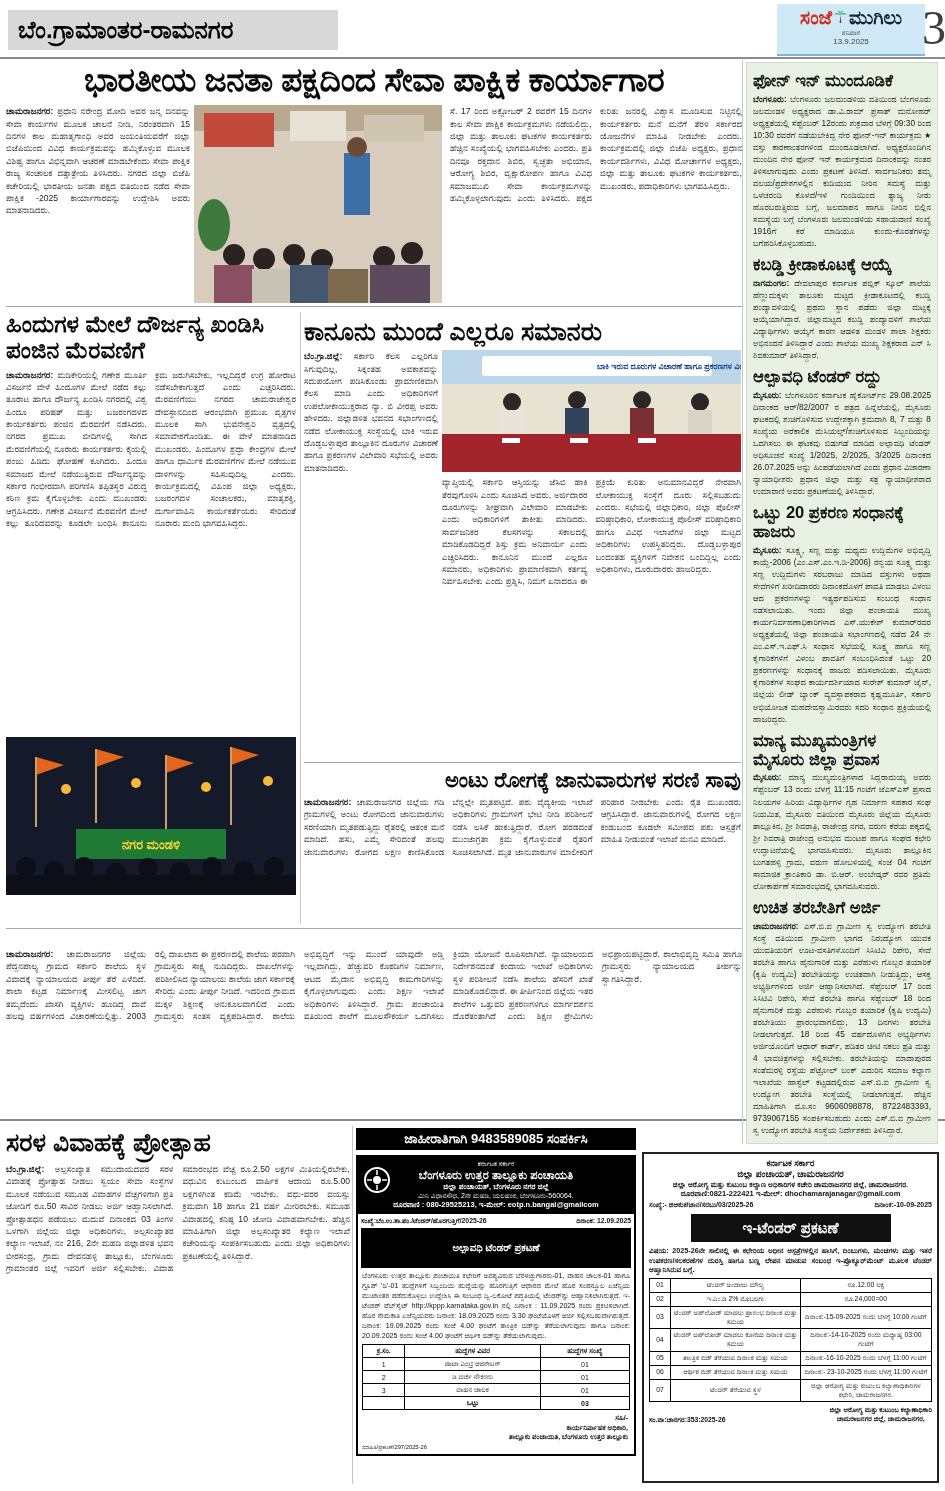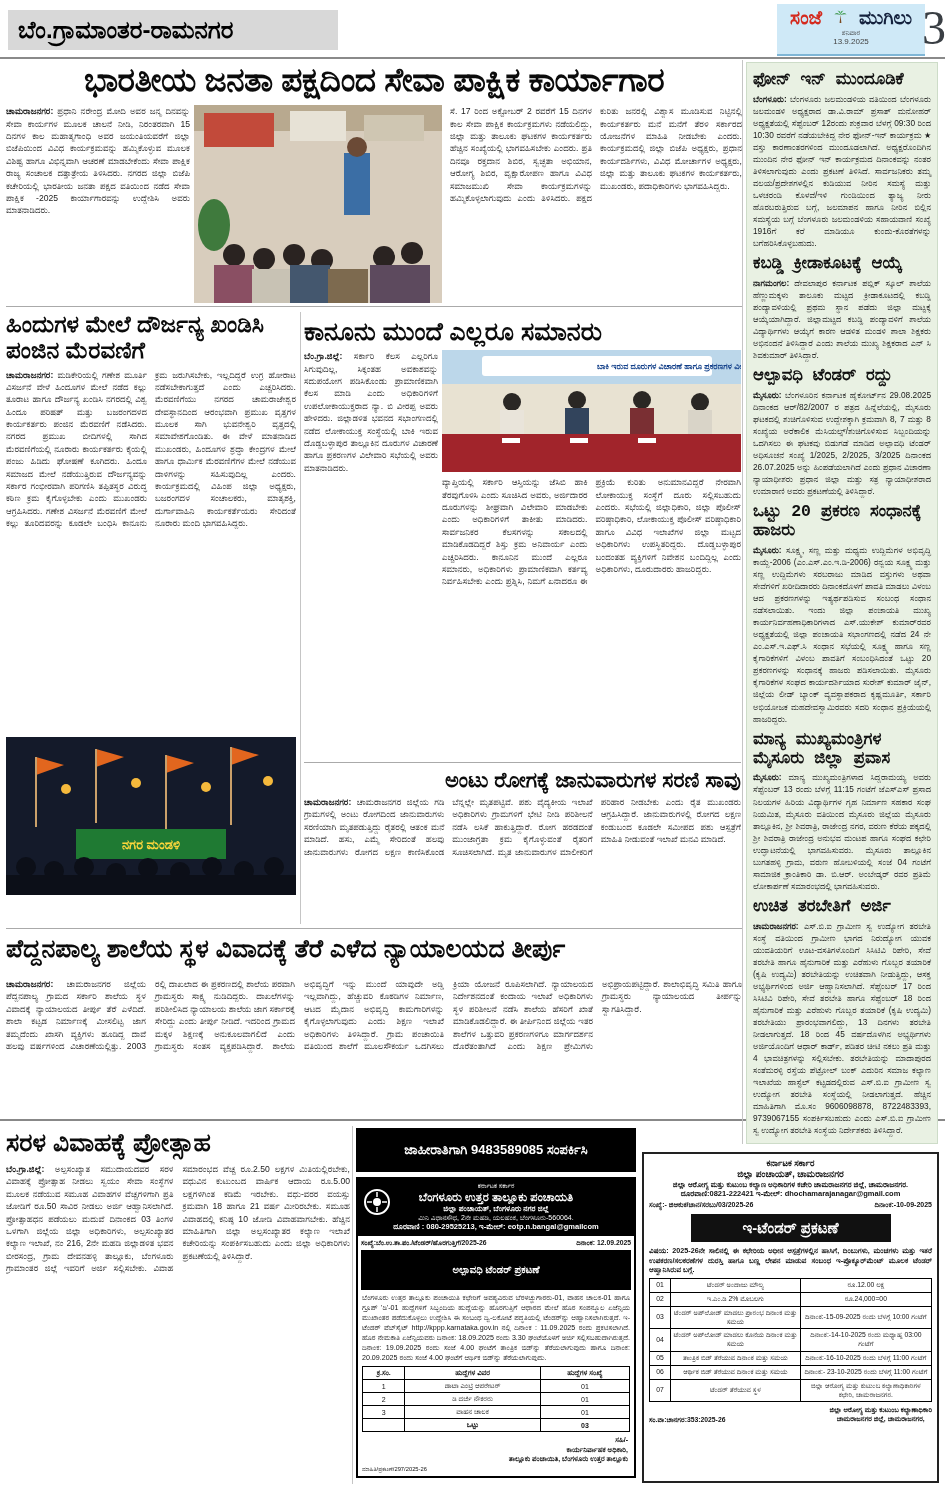--- a/index.html
+++ b/index.html
@@ -4,21 +4,21 @@
 <style>
   html,body{margin:0;padding:0;background:#f2f2f2;}
   .page{position:relative;width:945px;height:1491px;background:#fff;overflow:hidden;
         font-family:"Liberation Sans",sans-serif;color:#111;margin:0 auto;}
   
   .region-box{position:absolute;left:8px;top:10px;width:330px;height:40px;background:#d8d8d8;
               display:flex;align-items:center;padding:0 10px;box-sizing:border-box;
               font-size:24px;font-weight:bold;color:#000;}
   .logo-box{position:absolute;left:777px;top:4px;width:148px;height:52px;background:#cfe9f7;
             text-align:center;padding-top:4px;box-sizing:border-box;border-bottom:2px solid #7fb6d6;}
-  .logo-line{font-size:19px;font-weight:bold;line-height:1;display:flex;align-items:flex-end;justify-content:center;gap:12px;}
+  .logo-line{font-size:19px;font-weight:bold;line-height:1;display:flex;align-items:flex-end;justify-content:center;gap:2px;}
   .logo-sanje{color:#d42a1e;}
   .logo-mugilu{color:#14213d;}
   .logo-day{font-size:7px;color:#333;margin-top:2px;}
   .logo-date{font-size:8px;color:#444;}
   .page-num{position:absolute;left:922px;top:0px;width:23px;height:56px;
             font-family:"Liberation Serif",serif;font-size:48px;font-weight:400;color:#3a3f44;
             text-align:center;line-height:56px;}
   .header-rule{position:absolute;left:0;top:57px;width:945px;height:2px;background:#8a8a8a;}
   
   .body{font-size:8.6px;line-height:1.44;text-align:justify;color:#1a1a1a;}
@@ -53,25 +53,25 @@
   .art-school{position:absolute;left:6px;top:934px;width:736px;}
   .art-school h2{font-size:25px;font-weight:800;margin:0 0 5px;}
   .school-body{column-count:5;column-gap:9px;height:138px;overflow:hidden;margin-top:14px;}
   
   .art-marriage{position:absolute;left:6px;top:1128px;width:344px;}
   .art-marriage h2{font-size:25px;font-weight:800;margin:0 0 5px;}
   .marriage-body{column-count:2;column-gap:9px;height:318px;overflow:hidden;}
   
   .green-col{position:absolute;left:746px;top:62px;width:192px;height:1082px;background:#e9f1e3;
              padding:2px 6px;box-sizing:border-box;overflow:hidden;border:1px solid #cddcc8;}
-  .rc-h{font-size:16.5px;font-weight:800;line-height:1.15;margin:6px 0 3px;font-family:Liberation Mono, monospace;}
+  .rc-h{font-size:16.5px;font-weight:800;line-height:1.15;margin:6px 0 3px;}
   .rc-p{font-size:8.3px;line-height:1.45;text-align:justify;margin:0;color:#1a1a1a;}
   
   .ad-mid{position:absolute;left:356px;top:1128px;width:280px;}
-  .contact-banner{background:#000;color:#fff;font-size:13px;font-weight:bold;text-align:center;padding:14px 0;}
+  .contact-banner{background:#000;color:#fff;font-size:13px;font-weight:bold;text-align:center;padding:3px 0;}
   .ad-box{border:2px solid #000;margin-top:5px;background:#fff;}
   .ad-head{background:#000;color:#fff;padding:3px 4px 4px;position:relative;text-align:center;}
   .emblem{position:absolute;left:5px;top:9px;}
   .ah1{font-size:6.5px;}
   .ah2{font-size:11.5px;font-weight:bold;margin-top:1px;}
   .ah3{font-size:7.5px;font-weight:bold;}
   .ah4{font-size:7px;}
   .ah5{font-size:7.5px;font-weight:bold;}
   .ref-row{display:flex;justify-content:space-between;font-size:6.8px;font-weight:bold;padding:3px 3px 2px;}
   .ad-title{background:#000;color:#fff;text-align:center;font-size:10px;font-weight:bold;margin:1px 3px;padding:14px 0;}
@@ -256,21 +256,20 @@
 
   <section class="art-cattle">
     <h2>ಅಂಟು ರೋಗಕ್ಕೆ ಜಾನುವಾರುಗಳ ಸರಣಿ ಸಾವು</h2>
     <div class="cattle-body body">
       <span class="dl">ಚಾಮರಾಜನಗರ:</span>
       <span>ಚಾಮರಾಜನಗರ ಜಿಲ್ಲೆಯ ಗಡಿ ಗ್ರಾಮಗಳಲ್ಲಿ ಅಂಟು ರೋಗದಿಂದ ಜಾನುವಾರುಗಳು ಸರಣಿಯಾಗಿ ಮೃತಪಡುತ್ತಿದ್ದು ರೈತರಲ್ಲಿ ಆತಂಕ ಮನೆ ಮಾಡಿದೆ. ಹಸು, ಎಮ್ಮೆ ಸೇರಿದಂತೆ ಹಲವು ಜಾನುವಾರುಗಳು ರೋಗದ ಲಕ್ಷಣ ಕಾಣಿಸಿಕೊಂಡ ಬೆನ್ನಲ್ಲೇ ಮೃತಪಟ್ಟಿವೆ. ಪಶು ವೈದ್ಯಕೀಯ ಇಲಾಖೆ ಅಧಿಕಾರಿಗಳು ಗ್ರಾಮಗಳಿಗೆ ಭೇಟಿ ನೀಡಿ ಪರಿಶೀಲನೆ ನಡೆಸಿ ಲಸಿಕೆ ಹಾಕುತ್ತಿದ್ದಾರೆ. ರೋಗ ಹರಡದಂತೆ ಮುಂಜಾಗ್ರತಾ ಕ್ರಮ ಕೈಗೊಳ್ಳುವಂತೆ ರೈತರಿಗೆ ಸೂಚಿಸಲಾಗಿದೆ. ಮೃತ ಜಾನುವಾರುಗಳ ಮಾಲೀಕರಿಗೆ ಪರಿಹಾರ ನೀಡಬೇಕು ಎಂದು ರೈತ ಮುಖಂಡರು ಆಗ್ರಹಿಸಿದ್ದಾರೆ. ಜಾನುವಾರುಗಳಲ್ಲಿ ರೋಗದ ಲಕ್ಷಣ ಕಂಡುಬಂದ ಕೂಡಲೇ ಸಮೀಪದ ಪಶು ಆಸ್ಪತ್ರೆಗೆ ಮಾಹಿತಿ ನೀಡುವಂತೆ ಇಲಾಖೆ ಮನವಿ ಮಾಡಿದೆ.</span>
     </div>
   </section>
 
   <section class="art-school">
-    <h2>ಪೆದ್ದನಪಾಲ್ಯ ಶಾಲೆಯ ಸ್ಥಳ ವಿವಾದಕ್ಕೆ ತೆರೆ ಎಳೆದ ನ್ಯಾಯಾಲಯದ ತೀರ್ಪು</h2>
     <div class="school-body body">
       <span class="dl">ಚಾಮರಾಜನಗರ:</span>
       <span>ಚಾಮರಾಜನಗರ ಜಿಲ್ಲೆಯ ಪೆದ್ದನಪಾಲ್ಯ ಗ್ರಾಮದ ಸರ್ಕಾರಿ ಶಾಲೆಯ ಸ್ಥಳ ವಿವಾದಕ್ಕೆ ನ್ಯಾಯಾಲಯದ ತೀರ್ಪು ತೆರೆ ಎಳೆದಿದೆ. ಶಾಲಾ ಕಟ್ಟಡ ನಿರ್ಮಾಣಕ್ಕೆ ಮೀಸಲಿಟ್ಟ ಜಾಗ ತಮ್ಮದೆಂದು ಖಾಸಗಿ ವ್ಯಕ್ತಿಗಳು ಹೂಡಿದ್ದ ದಾವೆ ಹಲವು ವರ್ಷಗಳಿಂದ ವಿಚಾರಣೆಯಲ್ಲಿತ್ತು. 2003 ರಲ್ಲಿ ದಾಖಲಾದ ಈ ಪ್ರಕರಣದಲ್ಲಿ ಶಾಲೆಯ ಪರವಾಗಿ ಗ್ರಾಮಸ್ಥರು ಸಾಕ್ಷ್ಯ ನುಡಿದಿದ್ದರು. ದಾಖಲೆಗಳನ್ನು ಪರಿಶೀಲಿಸಿದ ನ್ಯಾಯಾಲಯ ಶಾಲೆಯ ಜಾಗ ಸರ್ಕಾರಕ್ಕೆ ಸೇರಿದ್ದು ಎಂದು ತೀರ್ಪು ನೀಡಿದೆ. ಇದರಿಂದ ಗ್ರಾಮದ ಮಕ್ಕಳ ಶಿಕ್ಷಣಕ್ಕೆ ಅನುಕೂಲವಾಗಲಿದೆ ಎಂದು ಗ್ರಾಮಸ್ಥರು ಸಂತಸ ವ್ಯಕ್ತಪಡಿಸಿದ್ದಾರೆ. ಶಾಲೆಯ ಅಭಿವೃದ್ಧಿಗೆ ಇನ್ನು ಮುಂದೆ ಯಾವುದೇ ಅಡ್ಡಿ ಇಲ್ಲವಾಗಿದ್ದು, ಹೆಚ್ಚುವರಿ ಕೊಠಡಿಗಳ ನಿರ್ಮಾಣ, ಆಟದ ಮೈದಾನ ಅಭಿವೃದ್ಧಿ ಕಾಮಗಾರಿಗಳನ್ನು ಕೈಗೊಳ್ಳಲಾಗುವುದು ಎಂದು ಶಿಕ್ಷಣ ಇಲಾಖೆ ಅಧಿಕಾರಿಗಳು ತಿಳಿಸಿದ್ದಾರೆ. ಗ್ರಾಮ ಪಂಚಾಯಿತಿ ವತಿಯಿಂದ ಶಾಲೆಗೆ ಮೂಲಸೌಕರ್ಯ ಒದಗಿಸಲು ಕ್ರಿಯಾ ಯೋಜನೆ ರೂಪಿಸಲಾಗಿದೆ. ನ್ಯಾಯಾಲಯದ ನಿರ್ದೇಶನದಂತೆ ಕಂದಾಯ ಇಲಾಖೆ ಅಧಿಕಾರಿಗಳು ಸ್ಥಳ ಪರಿಶೀಲನೆ ನಡೆಸಿ ಶಾಲೆಯ ಹೆಸರಿಗೆ ಖಾತೆ ಮಾಡಿಕೊಡಲಿದ್ದಾರೆ. ಈ ತೀರ್ಪಿನಿಂದ ಜಿಲ್ಲೆಯ ಇತರ ಶಾಲೆಗಳ ಒತ್ತುವರಿ ಪ್ರಕರಣಗಳಿಗೂ ಮಾರ್ಗದರ್ಶನ ದೊರೆತಂತಾಗಿದೆ ಎಂದು ಶಿಕ್ಷಣ ಪ್ರೇಮಿಗಳು ಅಭಿಪ್ರಾಯಪಟ್ಟಿದ್ದಾರೆ. ಶಾಲಾಭಿವೃದ್ಧಿ ಸಮಿತಿ ಹಾಗೂ ಗ್ರಾಮಸ್ಥರು ನ್ಯಾಯಾಲಯದ ತೀರ್ಪನ್ನು ಸ್ವಾಗತಿಸಿದ್ದಾರೆ.</span>
     </div>
   </section>
 
   <section class="art-marriage">
     <h2>ಸರಳ ವಿವಾಹಕ್ಕೆ ಪ್ರೋತ್ಸಾಹ</h2>
     <div class="marriage-body body">
       <span class="dl">ಬೆಂ.ಗ್ರಾ.ಜಿಲ್ಲೆ:</span>

